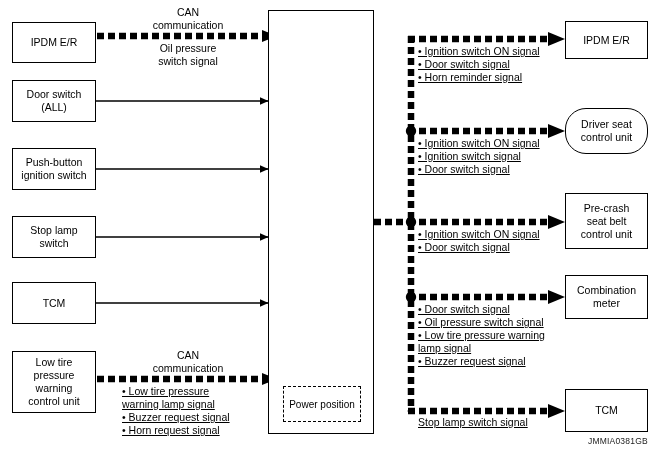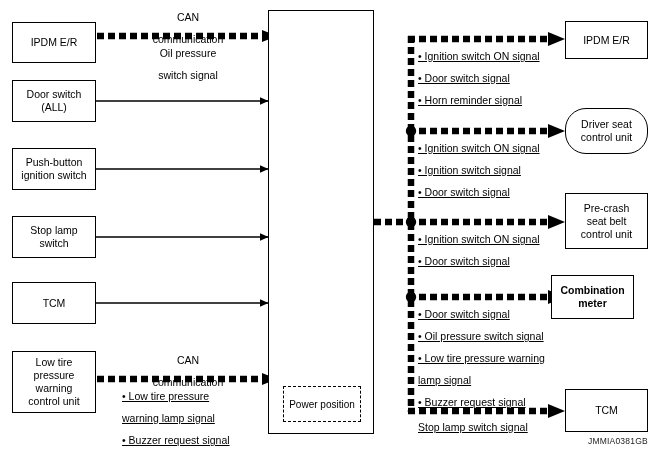--- a/index.html
+++ b/index.html
@@ -43,21 +43,21 @@
   }
   .center-label {
     position: absolute;
     font-size: 10.5px;
     color: #000000;
     text-align: center;
   }
   .note {
     position: absolute;
     font-size: 10.5px;
-    line-height: 22px;
+    line-height: 13px;
     color: #000000;
     white-space: pre-line;
     text-align: center;
   }
   .note.left-align {
     text-align: left;
     text-decoration: underline;
   }
   .fig-code {
     position: absolute;
@@ -168,21 +168,21 @@
 
   <div class="center-box" style="left:268px; top:10px; width:106px; height:424px;"></div>
   <div class="node-box dashed" style="left:283px; top:386px; width:78px; height:36px;">Power position</div>
 
   <div class="node-box" style="left:565px; top:21px; width:83px; height:38px;">IPDM E/R</div>
   <div class="node-box" style="left:565px; top:108px; width:83px; height:46px;border-radius:21px;">Driver seat
 control unit</div>
   <div class="node-box" style="left:565px; top:193px; width:83px; height:56px;">Pre-crash
 seat belt
 control unit</div>
-  <div class="node-box" style="left:551px; top:275px; width:83px; height:44px;font-weight:bold;">Combination
+  <div class="node-box" style="left:565px; top:275px; width:83px; height:44px;">Combination
 meter</div>
   <div class="node-box" style="left:565px; top:389px; width:83px; height:43px;">TCM</div>
 
   <div class="note left-align" style="left:418px; top:45px; width:160px;">• Ignition switch ON signal
 • Door switch signal
 • Horn reminder signal</div>
   <div class="note left-align" style="left:418px; top:137px; width:160px;">• Ignition switch ON signal
 • Ignition switch signal
 • Door switch signal</div>
   <div class="note left-align" style="left:418px; top:228px; width:160px;">• Ignition switch ON signal

